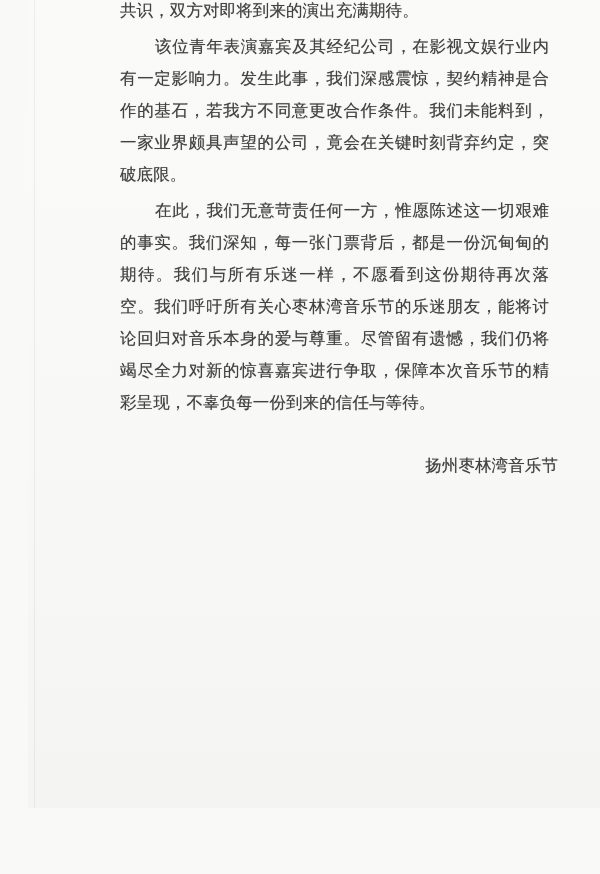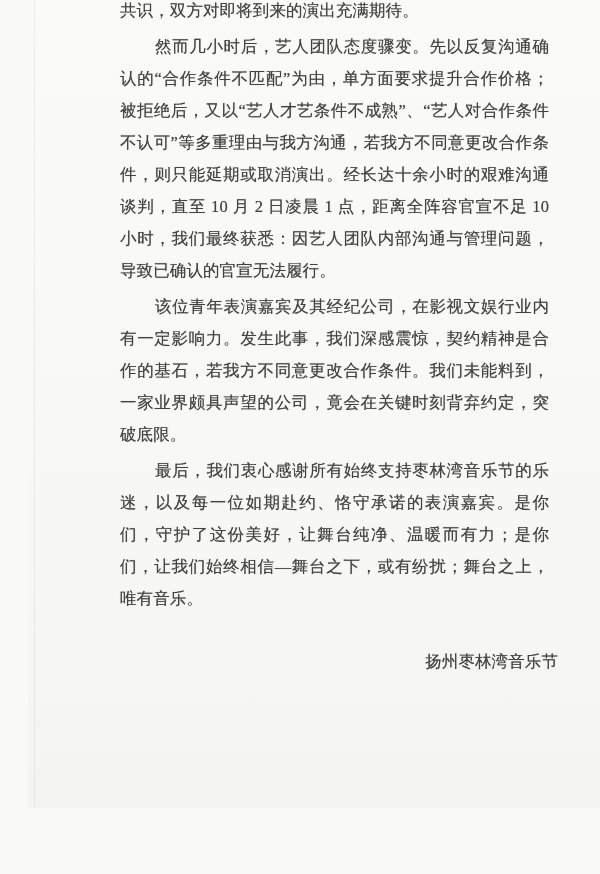--- a/index.html
+++ b/index.html
@@ -64,25 +64,24 @@
 </style>
 </head>
 <body>
 
 <div class="page">
   <div class="edge-line"></div>
 
   <div class="doc">
     <p class="para continuation">共识，双方对即将到来的演出充满期待。</p>
 
-    <p class="para">然而几小时后，艺人团队态度骤变。先以反复沟通确认的“合作条件不匹配”为由，单方面要求提升合作价格；被拒绝后，又以“艺人才艺条件不成熟”、“艺人对合作条件不认可”等多重理由与我方沟通，若我方不同意更改合作条件，则只能延期或取消演出。经长达十余小时的艰难沟通谈判，直至 10 月 2 日凌晨 1 点，距离全阵容官宣不足 10 小时，我们最终获悉：因艺人团队内部沟通与管理问题，导致已确认的官宣无法履行。</p>
 
     <p class="para">该位青年表演嘉宾及其经纪公司，在影视文娱行业内有一定影响力。发生此事，我们深感震惊，契约精神是合作的基石，若我方不同意更改合作条件。我们未能料到，一家业界颇具声望的公司，竟会在关键时刻背弃约定，突破底限。</p>
 
+    <p class="para">在此，我们无意苛责任何一方，惟愿陈述这一切艰难的事实。我们深知，每一张门票背后，都是一份沉甸甸的期待。我们与所有乐迷一样，不愿看到这份期待再次落空。我们呼吁所有关心枣林湾音乐节的乐迷朋友，能将讨论回归对音乐本身的爱与尊重。尽管留有遗憾，我们仍将竭尽全力对新的惊喜嘉宾进行争取，保障本次音乐节的精彩呈现，不辜负每一份到来的信任与等待。</p>
 
-    <p class="para">最后，我们衷心感谢所有始终支持枣林湾音乐节的乐迷，以及每一位如期赴约、恪守承诺的表演嘉宾。是你们，守护了这份美好，让舞台纯净、温暖而有力；是你们，让我们始终相信—舞台之下，或有纷扰；舞台之上，唯有音乐。</p>
 
     <div class="sig-block">
       <p class="sig-line">扬州枣林湾音乐节</p>
 
     </div>
   </div>
 </div>
 
 </body></html>

